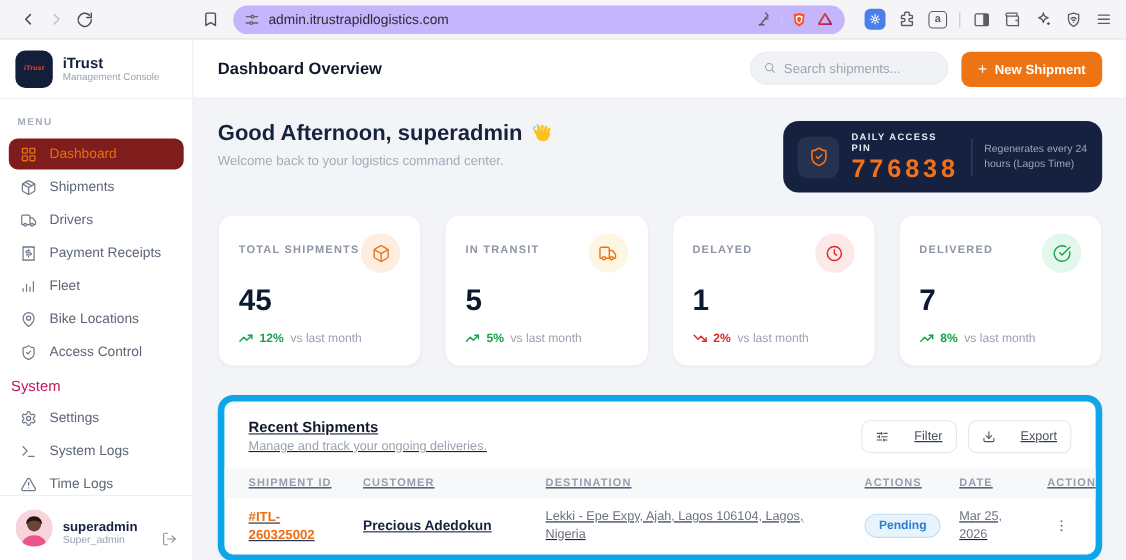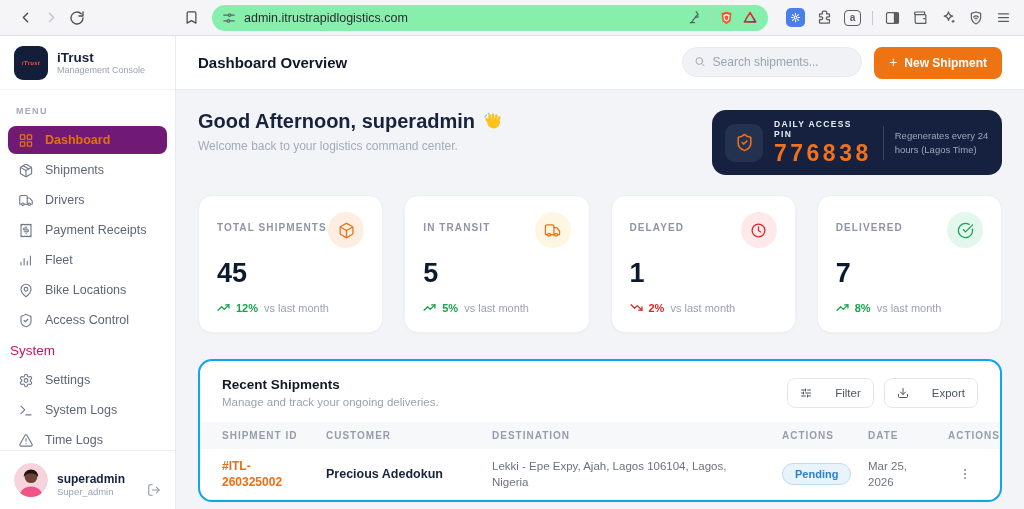--- a/index.html
+++ b/index.html
@@ -5,21 +5,21 @@
   * { margin:0; padding:0; box-sizing:border-box; }
   html,body { width:1024px; height:509px; overflow:hidden; }
   body { font-family:"Liberation Sans", sans-serif; background:#f3f4f8; color:#17233d; }
   .screen { width:1024px; height:509px; display:flex; flex-direction:column; overflow:hidden; }
 
   
   .toolbar { height:36px; flex:0 0 36px; background:#f5f4f7; border-bottom:1px solid #dfe0e5; display:flex; align-items:center; padding:0 12px; }
   .tb-btn { width:26px; height:26px; display:flex; align-items:center; justify-content:center; color:#4a4d52; border-radius:6px; flex:0 0 auto; }
   .tb-btn.disabled { color:#c3c5cb; }
   .tb-bookmark { margin-left:88px; }
-  .urlbar { margin-left:8px; width:556px; height:26px; background:#86efac; border-radius:13px; display:flex; align-items:center; padding:0 10px; gap:8px; }
+  .urlbar { margin-left:8px; width:556px; height:26px; background:#c4b5fd; border-radius:13px; display:flex; align-items:center; padding:0 10px; gap:8px; }
   .urlbar .url-text { font-size:12.5px; color:#2a2c31; }
   .urlbar .spacer { flex:1; }
   .tb-div { width:1px; height:14px; background:#c9cad1; flex:0 0 1px; }
   .tb-right { margin-left:auto; display:flex; align-items:center; gap:11px; color:#5a5d63; }
   .ext-blue { width:19px; height:19px; border-radius:5px; background:#4a7ee8; display:flex; align-items:center; justify-content:center; color:#fff; }
   .boxed-a { width:17px; height:16px; border:1.6px solid #5a5d63; border-radius:4px; font-size:10px; font-weight:700; color:#5a5d63; display:flex; align-items:center; justify-content:center; }
 
   
   .app { flex:1; display:flex; min-height:0; }
 
@@ -27,21 +27,21 @@
   .sidebar { width:176px; flex:0 0 176px; background:#fff; border-right:1px solid #e9eaef; display:flex; flex-direction:column; }
   .brand { height:54px; display:flex; align-items:center; gap:9px; padding:0 14px; border-bottom:1px solid #f0f1f4; }
   .brand-logo { width:34px; height:34px; border-radius:9px; background:#131f3a; display:flex; align-items:center; justify-content:center; flex:0 0 34px; }
   .brand-logo span { color:#ff4f2b; font-size:6px; font-weight:700; font-style:italic; letter-spacing:.3px; }
   .brand-name { font-size:13.5px; font-weight:700; color:#15213f; line-height:1.15; }
   .brand-sub { font-size:9px; color:#9aa2b1; }
   .nav { flex:1; padding:10px 8px 0; overflow:hidden; }
   .menu-label { font-size:9px; font-weight:700; letter-spacing:1.3px; color:#a4abb8; margin:6px 8px 10px; }
   .item { height:28px; margin-bottom:2px; border-radius:8px; display:flex; align-items:center; gap:11px; padding:0 10px; font-size:12.5px; color:#5d6676; cursor:default; }
   .item svg { flex:0 0 16px; color:#707a8a; }
-  .item.active { background:#701a75; color:#e4700f; font-weight:700;text-align:center; }
+  .item.active { background:#7f1d1d; color:#e4700f; font-weight:400;text-align:center; }
   .item.active svg { color:#e4700f; }
   .system-label { font-size:13.5px; color:#be185d; margin:9px 0 8px 2px; }
   .user-box { border-top:1px solid #eceef2; padding:12px 14px; display:flex; align-items:flex-end; gap:9px; }
   .avatar { width:34px; height:34px; border-radius:50%; overflow:hidden; flex:0 0 34px; }
   .user-name { font-size:12px; font-weight:700; color:#15213f; line-height:1.2; }
   .user-role { font-size:9.5px; color:#9aa2b1; }
   .logout { margin-left:auto; color:#8b93a3; }
 
   
   .main { flex:1; display:flex; flex-direction:column; min-width:0; }
@@ -78,21 +78,21 @@
   .ic-red    { background:#fde9e9; color:#dc2626; }
   .ic-green  { background:#e4f7ec; color:#16a34a; }
   .stat-value { font-size:27px; font-weight:800; color:#0c1a30; margin:10px 0 12px; }
   .trend { display:flex; align-items:center; gap:6px; font-size:11px; }
   .trend .pct { font-weight:700; }
   .up .pct, .up svg { color:#16a34a; }
   .down .pct, .down svg { color:#dc2626; }
   .trend .note { color:#9aa2b1; }
 
   
-  .ship-card { margin-top:26px; background:#fff; border:2px solid #0ea5e9; border-radius:14px; box-shadow:0 1px 2px rgba(16,24,40,.03); overflow:hidden; }
+  .ship-card { margin-top:26px; background:#fff; border:6px solid #0ea5e9; border-radius:14px; box-shadow:0 1px 2px rgba(16,24,40,.03); overflow:hidden;text-decoration:underline; }
   .ship-head { display:flex; align-items:center; padding:16px 22px 14px; }
   .ship-title { font-size:13.5px; font-weight:700; color:#111827; }
   .ship-sub { font-size:11.5px; color:#9aa2b1; margin-top:4px; }
   .ship-actions { margin-left:auto; display:flex; gap:10px; }
   .btn-ghost { height:30px; background:#fff; border:1px solid #e5e7eb; border-radius:8px; font-size:11.5px; color:#4b5563; padding:0 12px; display:flex; align-items:center; gap:23px; font-family:"Liberation Sans",sans-serif; }
   .t-head, .t-row { display:grid; grid-template-columns:104px 166px 290px 86px 80px 1fr; padding:0 18px 0 22px; align-items:center; }
   .t-head { background:#f7f8fa; height:27px; }
   .t-head div { font-size:10px; font-weight:700; letter-spacing:1px; color:#959dac; }
   .t-head .col-actions { text-align:right; padding-right:2px; }
   .t-row { min-height:51px; border-bottom:1px solid #eef0f4; padding-top:8px; padding-bottom:8px; }

